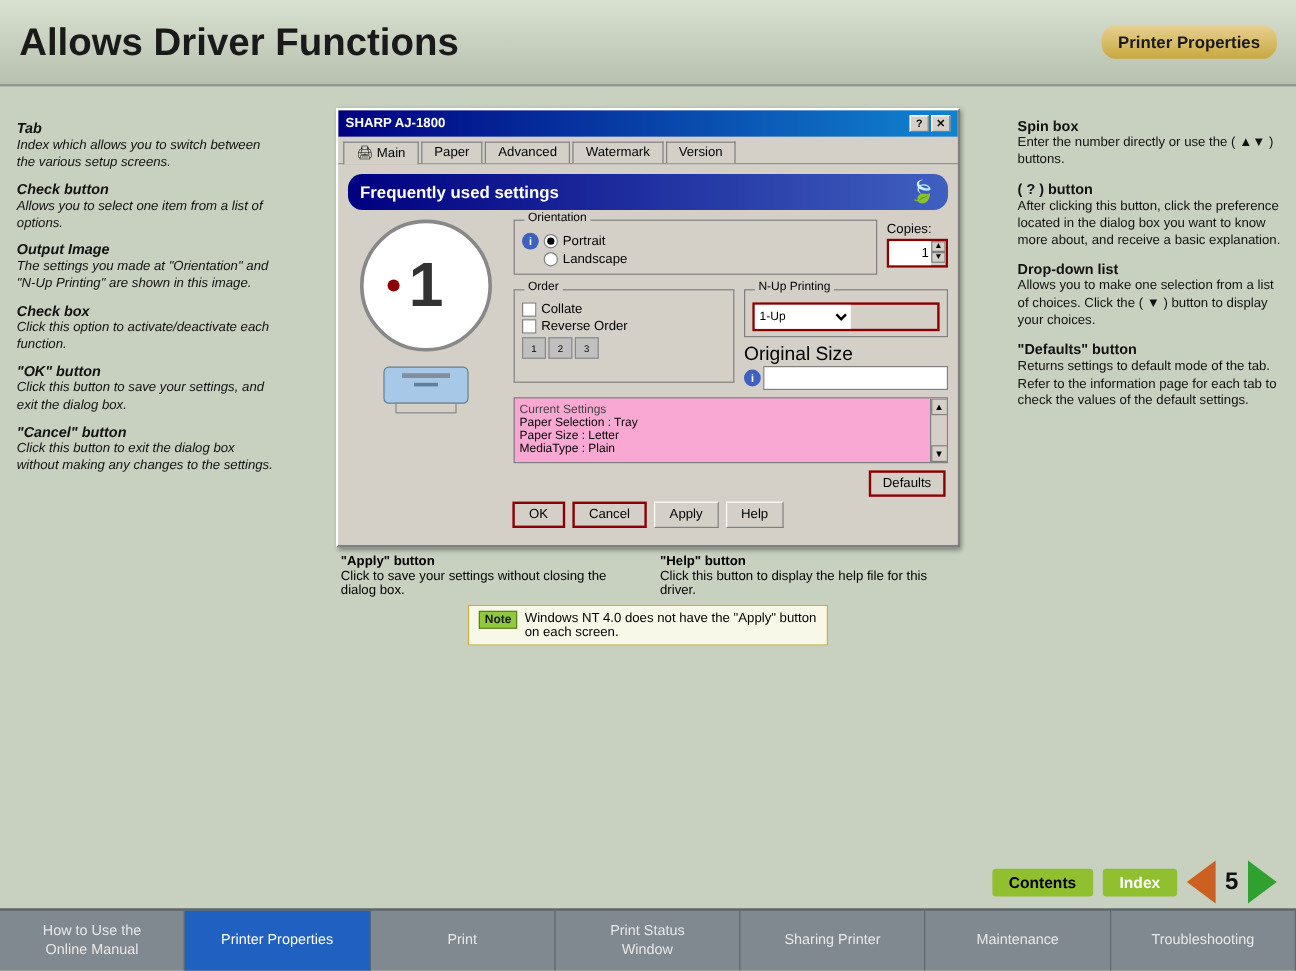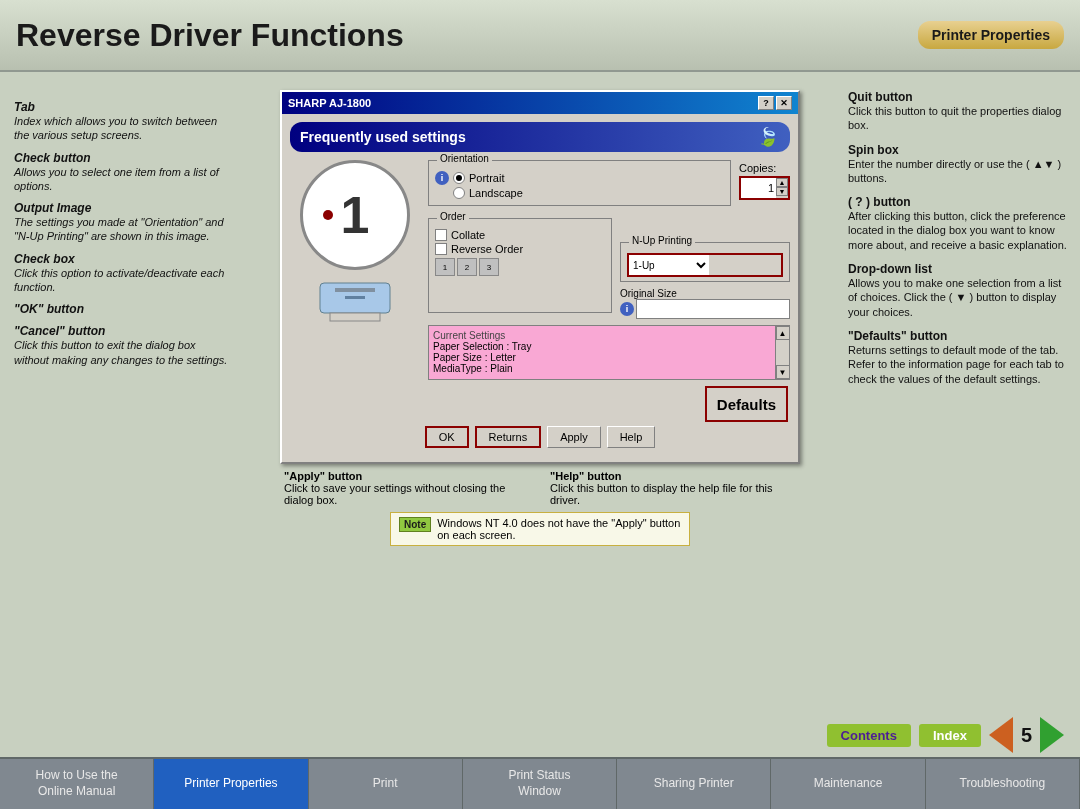--- a/index.html
+++ b/index.html
@@ -319,29 +319,28 @@
       background: #d4d0c8;
       border: 1px solid #808080;
       display: flex;
       align-items: center;
       justify-content: center;
       font-size: 8px;
       cursor: pointer;
     }
 
     .defaults-btn {
-      height: 36px;
+      height: 22px;
       padding: 0 10px;
-      font-size: 15px;
+      font-size: 11px;
       background: #d4d0c8;
       border: 2px solid;
       border-color: #fff #808080 #808080 #fff;
       cursor: pointer;
       border: 2px solid #8b0000;
-      font-weight: bold;
     }
 
     .action-btn {
       height: 22px;
       padding: 0 12px;
       font-size: 11px;
       background: #d4d0c8;
       cursor: pointer;
     }
 
@@ -390,21 +389,21 @@
       padding: 4px 14px;
       font-size: 13px;
       font-weight: bold;
       cursor: pointer;
       border-radius: 3px;
       border: none;
     }
 
     .nav-btn.contents {
       background: #90c030;
-      color: #4c1d95;
+      color: #000000;
     }
 
     .nav-btn.index {
       background: #90c030;
       color: white;
     }
 
     .nav-arrow-left {
       width: 0;
       height: 0;
@@ -499,21 +498,21 @@
       border-radius: 50%;
       transform: translateY(-50%);
     }
   </style>
 </head>
 <body>
 
 <div class="main-container">
 
   <div class="header">
-    <span class="header-title">Reverse Driver Functions</span>
+    <span class="header-title">Allows Driver Functions</span>
     <span class="header-subtitle">Printer Properties</span>
   </div>
 
   <div class="content-area">
     <div class="content-inner">
 
       <div class="left-panel">
         <div class="annotation">
           <span class="label ann-bold">Tab</span>
           <div class="desc">Index which allows you to switch between the various setup screens.</div>
@@ -525,39 +524,47 @@
         <div class="annotation">
           <span class="label ann-bold">Output Image</span>
           <div class="desc">The settings you made at "Orientation" and "N-Up Printing" are shown in this image.</div>
         </div>
         <div class="annotation">
           <span class="label ann-bold">Check box</span>
           <div class="desc">Click this option to activate/deactivate each function.</div>
         </div>
         <div class="annotation">
           <span class="label ann-bold">"OK" button</span>
+          <div class="desc">Click this button to save your settings, and exit the dialog box.</div>
         </div>
         <div class="annotation">
           <span class="label ann-bold">"Cancel" button</span>
           <div class="desc">Click this button to exit the dialog box without making any changes to the settings.</div>
         </div>
       </div>
 
       <div class="center-panel">
 
         <div class="dialog-box">
 
           <div class="dialog-titlebar">
             <span class="dialog-titlebar-title">SHARP AJ-1800</span>
             <div class="dialog-titlebar-buttons">
               <div class="titlebar-btn">?</div>
               <div class="titlebar-btn">✕</div>
             </div>
           </div>
 
+          <div class="dialog-tabs">
+            <div class="dialog-tab active">🖨 Main</div>
+            <div class="dialog-tab">Paper</div>
+            <div class="dialog-tab">Advanced</div>
+            <div class="dialog-tab">Watermark</div>
+            <div class="dialog-tab">Version</div>
+          </div>
 
           <div class="dialog-content">
 
             <div class="freq-settings-header">
               <span>Frequently used settings</span>
               <span style="margin-left:auto; font-size:18px;">🍃</span>
             </div>
 
             <div class="dialog-main">
 
@@ -618,32 +625,32 @@
                       <div class="checkbox"></div>
                       <span>Reverse Order</span>
                     </div>
                     <div style="display:flex; gap:2px; margin-top:3px;">
                       <div style="width:20px;height:18px;background:#c0c0c0;border:1px solid #888;font-size:8px;display:flex;align-items:center;justify-content:center;">1</div>
                       <div style="width:20px;height:18px;background:#c0c0c0;border:1px solid #888;font-size:8px;display:flex;align-items:center;justify-content:center;">2</div>
                       <div style="width:20px;height:18px;background:#c0c0c0;border:1px solid #888;font-size:8px;display:flex;align-items:center;justify-content:center;">3</div>
                     </div>
                   </div>
 
-                  <div style="flex:1;margin-top:24px;">
+                  <div style="flex:1;">
                     <div class="settings-group" style="padding-top:10px;">
                       <span class="settings-group-title">N-Up Printing</span>
                       <div style="display:flex; align-items:center; gap:2px; border:2px solid #8b0000;">
                         <select style="width:80px; height:20px; border:none; font-size:10px; background:white;">
                           <option>1-Up</option>
                           <option>2-Up</option>
                           <option>4-Up</option>
                         </select>
                       </div>
                     </div>
-                    <div style="font-size:10px; margin-top:4px; display:flex; align-items:center; gap:2px;">
+                    <div style="font-size:16px; margin-top:4px; display:flex; align-items:center; gap:2px;">
                       <span>Original Size</span>
                     </div>
                     <div style="display:flex; align-items:center; gap:2px;">
                       <span class="info-icon">i</span>
                       <div style="flex:1; height:20px; background:white; border:1px solid #808080;"></div>
                     </div>
                   </div>
                 </div>
 
                 <div style="position:relative; border:1px solid #808080; background:#f9a8d4; height:55px; padding:4px 16px 4px 4px; overflow:hidden;">
@@ -659,21 +666,21 @@
                 </div>
               </div>
             </div>
 
             <div style="display:flex; justify-content:flex-end; margin-top:6px; margin-bottom:4px; padding-right:2px;">
               <button class="defaults-btn">Defaults</button>
             </div>
 
             <div style="display:flex; justify-content:center; gap:6px; padding-bottom:6px;">
               <button class="action-btn highlighted">OK</button>
-              <button class="action-btn highlighted">Returns</button>
+              <button class="action-btn highlighted">Cancel</button>
               <button class="action-btn normal">Apply</button>
               <button class="action-btn normal">Help</button>
             </div>
           </div>
         </div>
 
         <div style="display:flex; gap:20px; margin-top:6px; width:520px; padding: 0 4px;">
           <div style="flex:1; font-size:11px;">
             <div class="ann-bold">"Apply" button</div>
             <div>Click to save your settings without closing the dialog box.</div>
@@ -685,24 +692,20 @@
         </div>
 
         <div class="note-box" style="margin-top:6px; width:auto;">
           <span class="note-label">Note</span>
           <span>Windows NT 4.0 does not have the "Apply" button on each screen.</span>
         </div>
 
       </div>
 
       <div class="right-panel">
-        <div class="annotation">
-          <div class="label ann-bold">Quit button</div>
-          <div class="desc">Click this button to quit the properties dialog box.</div>
-        </div>
         <div class="annotation" style="margin-top:8px;">
           <div class="label ann-bold">Spin box</div>
           <div class="desc">Enter the number directly or use the ( ▲▼ ) buttons.</div>
         </div>
         <div class="annotation" style="margin-top:8px;">
           <div class="label ann-bold">( ? ) button</div>
           <div class="desc">After clicking this button, click the preference located in the dialog box you want to know more about, and receive a basic explanation.</div>
         </div>
         <div class="annotation" style="margin-top:8px;">
           <div class="label ann-bold">Drop-down list</div>

